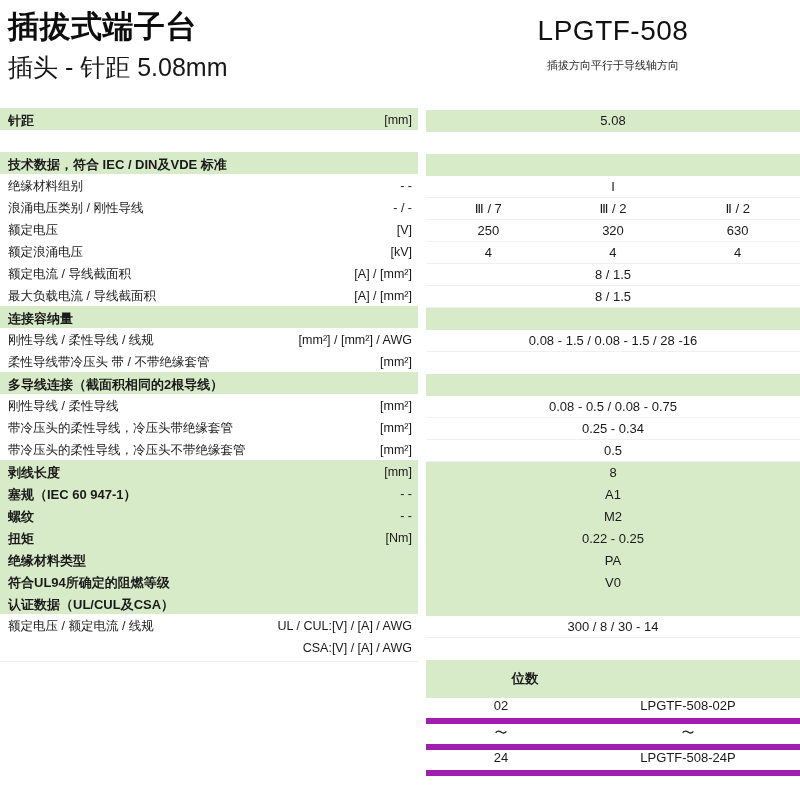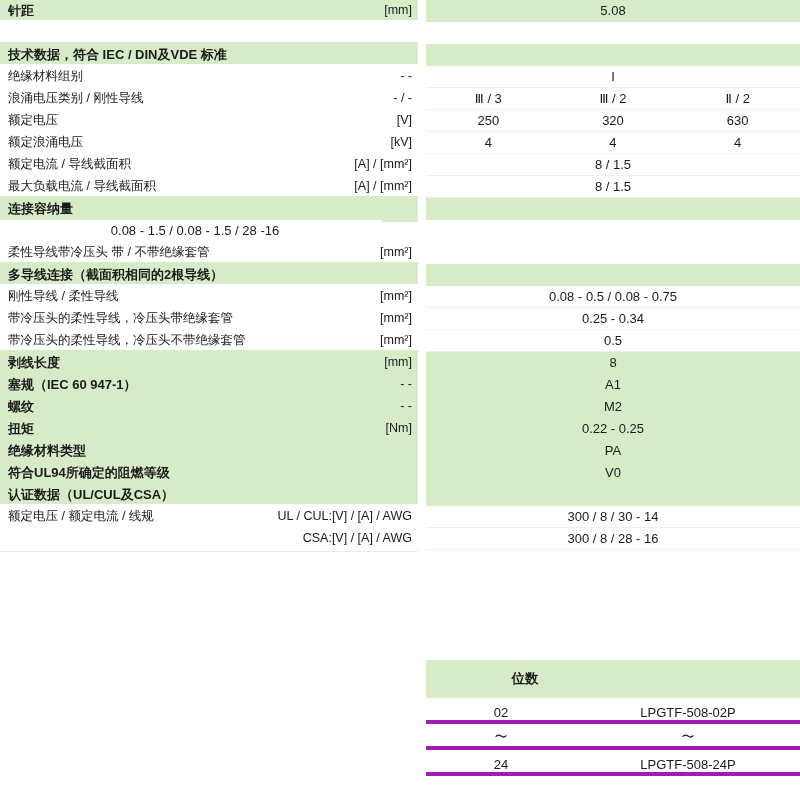--- a/index.html
+++ b/index.html
@@ -176,22 +176,22 @@
     box-sizing: border-box;
   }
   .mrow.mhead {
     height: 38px;
     background: #d8ebc8;
     align-items: center;
   }
   .mrow.mbody {
     height: 26px;
     background: #ffffff;
-    align-items: flex-end;
-    border-bottom: 4px solid #a21caf;
+    align-items: flex-start;
+    border-bottom: 6px solid #a21caf;
   }
   .mcell-a {
     width: 150px;
     text-align: center;
     font-size: 13px;
   }
   .mcell-b {
     width: 224px;
     text-align: center;
     font-size: 13px;
@@ -201,20 +201,30 @@
     font-weight: bold;
     font-size: 13.5px;
     padding-left: 24px;
   }
 </style>
 </head>
 <body>
 
 <div class="page">
 
+  <div class="header">
+    <div class="title-block">
+      <div class="main-title">插拔式端子台</div>
+      <div class="sub-title">插头 - 针距  5.08mm</div>
+    </div>
+    <div class="model-block">
+      <div class="model-name">LPGTF-508</div>
+      <div class="model-note">插拔方向平行于导线轴方向</div>
+    </div>
+  </div>
 
   <div class="spec" id="spec-table">
       <div class="srow head">
         <div class="lcell">
           <div class="label">针距</div>
           <div class="unit">[mm]</div>
         </div>
         <div class="gap"></div>
         <div class="vcell">
           <div class="val vcenter">5.08</div>
@@ -250,21 +260,21 @@
           <div class="val vcenter">I</div>
         </div>
       </div>
       <div class="srow">
         <div class="lcell">
           <div class="label">浪涌电压类别 / 刚性导线</div>
           <div class="unit">- / -</div>
         </div>
         <div class="gap"></div>
         <div class="vcell triple">
-          <div class="v3">Ⅲ / 3</div>
+          <div class="v3">Ⅲ / 7</div>
           <div class="v3">Ⅲ / 2</div>
           <div class="v3">Ⅱ / 2</div>
         </div>
       </div>
       <div class="srow">
         <div class="lcell">
           <div class="label">额定电压</div>
           <div class="unit">[V]</div>
         </div>
         <div class="gap"></div>
@@ -310,20 +320,24 @@
         <div class="lcell">
           <div class="label">连接容纳量</div>
           <div class="unit"></div>
         </div>
         <div class="gap"></div>
         <div class="vcell">
           <div class="val vcenter"></div>
         </div>
       </div>
       <div class="srow">
+        <div class="lcell">
+          <div class="label">刚性导线 / 柔性导线 / 线规</div>
+          <div class="unit">[mm²] / [mm²] / AWG</div>
+        </div>
         <div class="gap"></div>
         <div class="vcell">
           <div class="val vcenter">0.08 - 1.5 / 0.08 - 1.5 / 28 -16</div>
         </div>
       </div>
       <div class="srow">
         <div class="lcell">
           <div class="label">柔性导线带冷压头 带 / 不带绝缘套管</div>
           <div class="unit">[mm²]</div>
         </div>
@@ -448,23 +462,20 @@
         <div class="vcell">
           <div class="val vcenter">300 / 8 / 30 - 14</div>
         </div>
       </div>
       <div class="srow">
         <div class="lcell">
           <div class="label"></div>
           <div class="unit">CSA:[V] / [A] / AWG</div>
         </div>
         <div class="gap"></div>
-        <div class="vcell">
-          <div class="val vcenter">300 / 8 / 28 - 16</div>
-        </div>
       </div>
     </div>
 
   <div class="modeltable" id="model-table" style="top: 660px;">
       <div class="mrow mhead">
         <div class="mcell-a">位数</div>
       </div>
       <div class="mrow mbody">
         <div class="mcell-a">02</div>
         <div class="mcell-b">LPGTF-508-02P</div>

